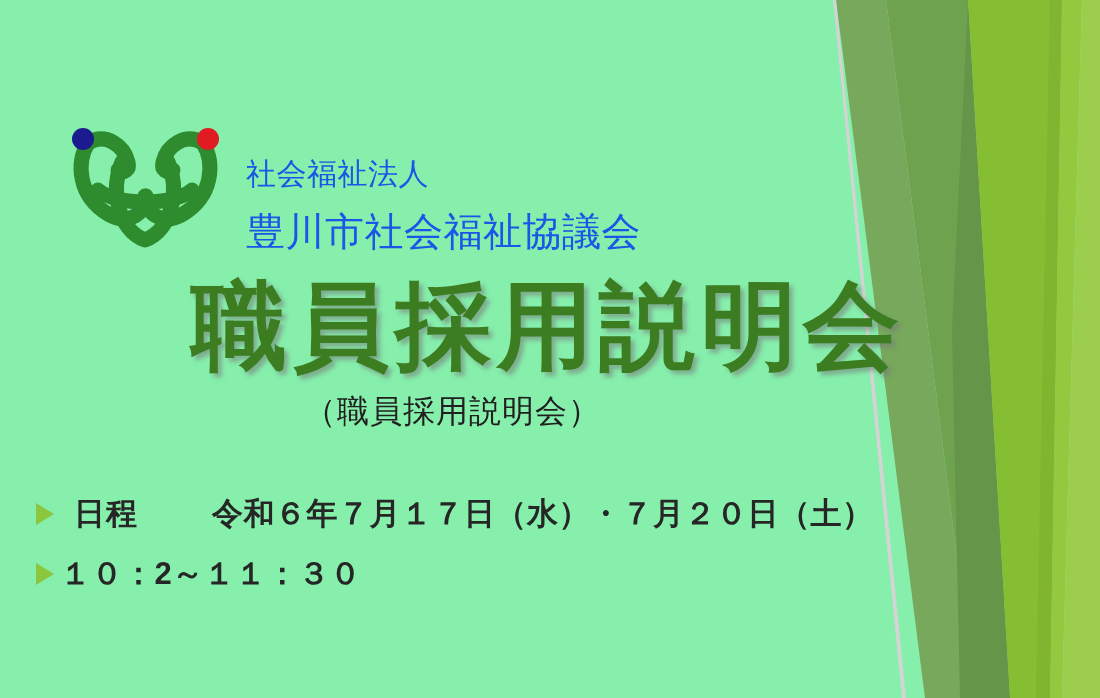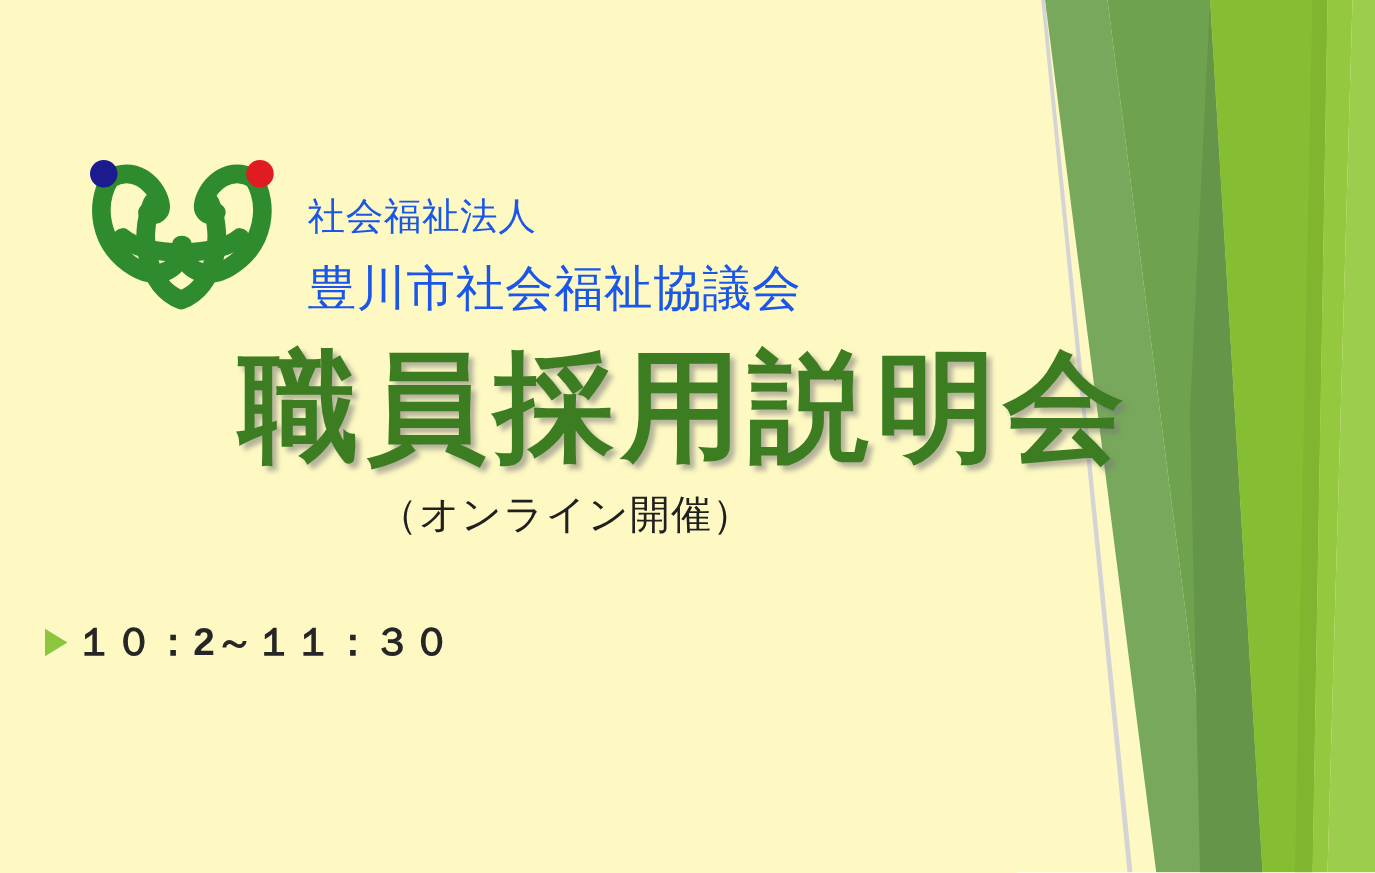--- a/index.html
+++ b/index.html
@@ -9,21 +9,21 @@
     background: #ffffff;
   }
   body {
     font-family: "Liberation Sans", "DejaVu Sans", sans-serif;
   }
 
   #slide {
     position: relative;
     width: 1100px;
     height: 698px;
-    background: #fef9c3;
+    background: #86efac;
     overflow: hidden;
   }
 
   
   .deco-layer {
     position: absolute;
     top: 0;
     left: 0;
     width: 1100px;
     height: 698px;
@@ -172,24 +172,33 @@
       <circle cx="150" cy="21" r="11" fill="#e01b22"></circle>
     </svg>
   </div>
 
   <div class="org-block">
     <div class="org-kind">社会福祉法人</div>
     <div class="org-name">豊川市社会福祉協議会</div>
   </div>
 
   <div class="main-title">職員採用説明会</div>
-  <div class="sub-title">（オンライン開催）</div>
+  <div class="sub-title">（職員採用説明会）</div>
 
   <div class="details">
 
+    <div class="detail-row">
+      <span class="bullet-icon">
+        <svg width="22" height="24" viewBox="0 0 22 24">
+            <polygon points="2,1 20,12 2,23" fill="#8cc63e"></polygon>
+          </svg>
+      </span>
+      <span class="detail-label">日程</span>
+      <span class="detail-value">令和６年７月１７日（水）・７月２０日（土）</span>
+    </div>
 
     <div class="detail-row">
       <span class="bullet-icon">
         <svg width="22" height="24" viewBox="0 0 22 24">
             <polygon points="2,1 20,12 2,23" fill="#8cc63e"></polygon>
           </svg>
       </span>
       <span class="detail-value">１０：2～１１：３０</span>
     </div>
 

